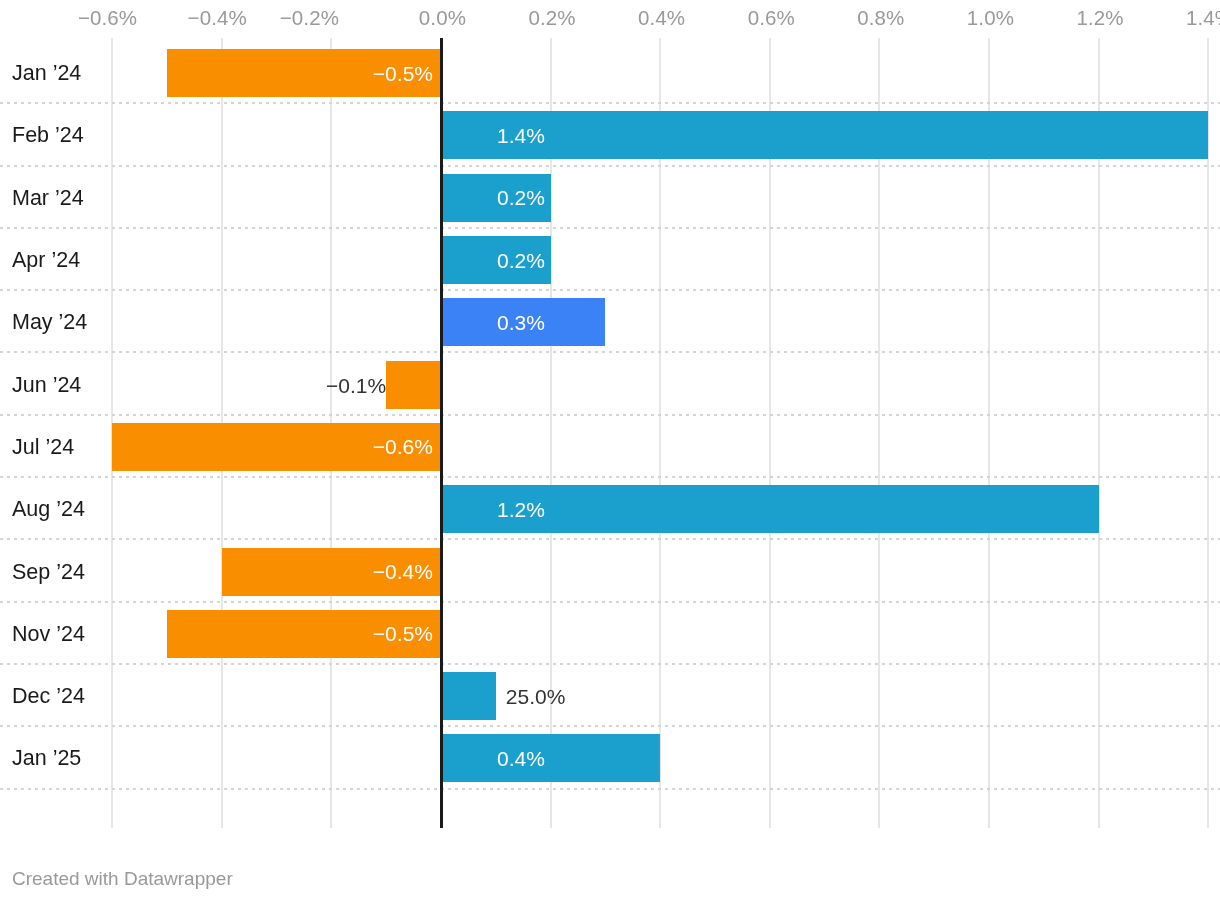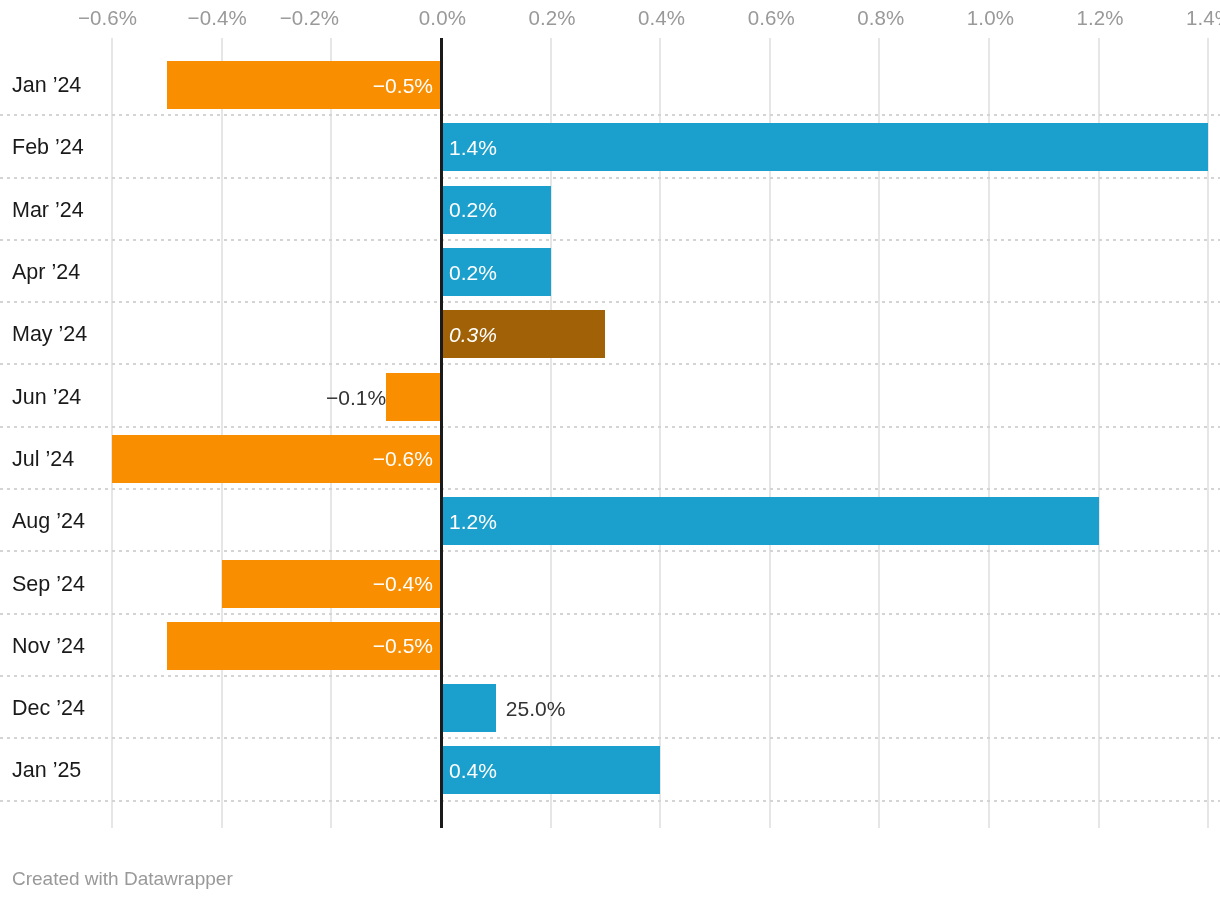--- a/index.html
+++ b/index.html
@@ -59,21 +59,21 @@
   .gridline.zero {
     background: #1a1a1a;
     width: 3px;
     z-index: 4;
   }
 
   
   #rows {
     position: absolute;
     left: 0;
-    top: 16px;
+    top: 4px;
     width: 1220px;
     height: 790px;
     z-index: 3;
   }
   .row {
     position: relative;
     height: 62.3px;
     width: 1220px;
   }
   .row-sep {
@@ -99,20 +99,21 @@
     z-index: 6;
   }
   .bar {
     position: absolute;
     top: 50%;
     transform: translateY(-50%);
     height: 48px;
     display: flex;
     align-items: center;
     box-sizing: border-box;
+    padding-left: 48px;
   }
   .bar.neg {
     justify-content: flex-end;
   }
   .bar.pos {
     justify-content: flex-start;
   }
   .bar-value {
     font-size: 21px;
     color: #ffffff;
@@ -204,21 +205,21 @@
         <div class="row">
           <div class="row-sep"></div>
           <div class="row-label">Apr ’24</div>
           <div class="bar pos" style="width: 109.6px; left: 441px; background: rgb(27, 160, 206);">
             <span class="bar-value">0.2%</span>
           </div>
         </div>
         <div class="row">
           <div class="row-sep"></div>
           <div class="row-label">May ’24</div>
-          <div class="bar pos" style="width: 164.4px; left: 441px; background: #a16207; font-style: italic;">
+          <div class="bar pos" style="width: 164.4px; left: 441px; background: #3b82f6;">
             <span class="bar-value">0.3%</span>
           </div>
         </div>
         <div class="row">
           <div class="row-sep"></div>
           <div class="row-label">Jun ’24</div>
           <div class="bar neg" style="width: 54.8px; left: 386.2px; background: rgb(249, 142, 0);"></div>
           <div class="bar-value-outside left" style="left: 386.2px;">−0.1%</div>
         </div>
         <div class="row">

